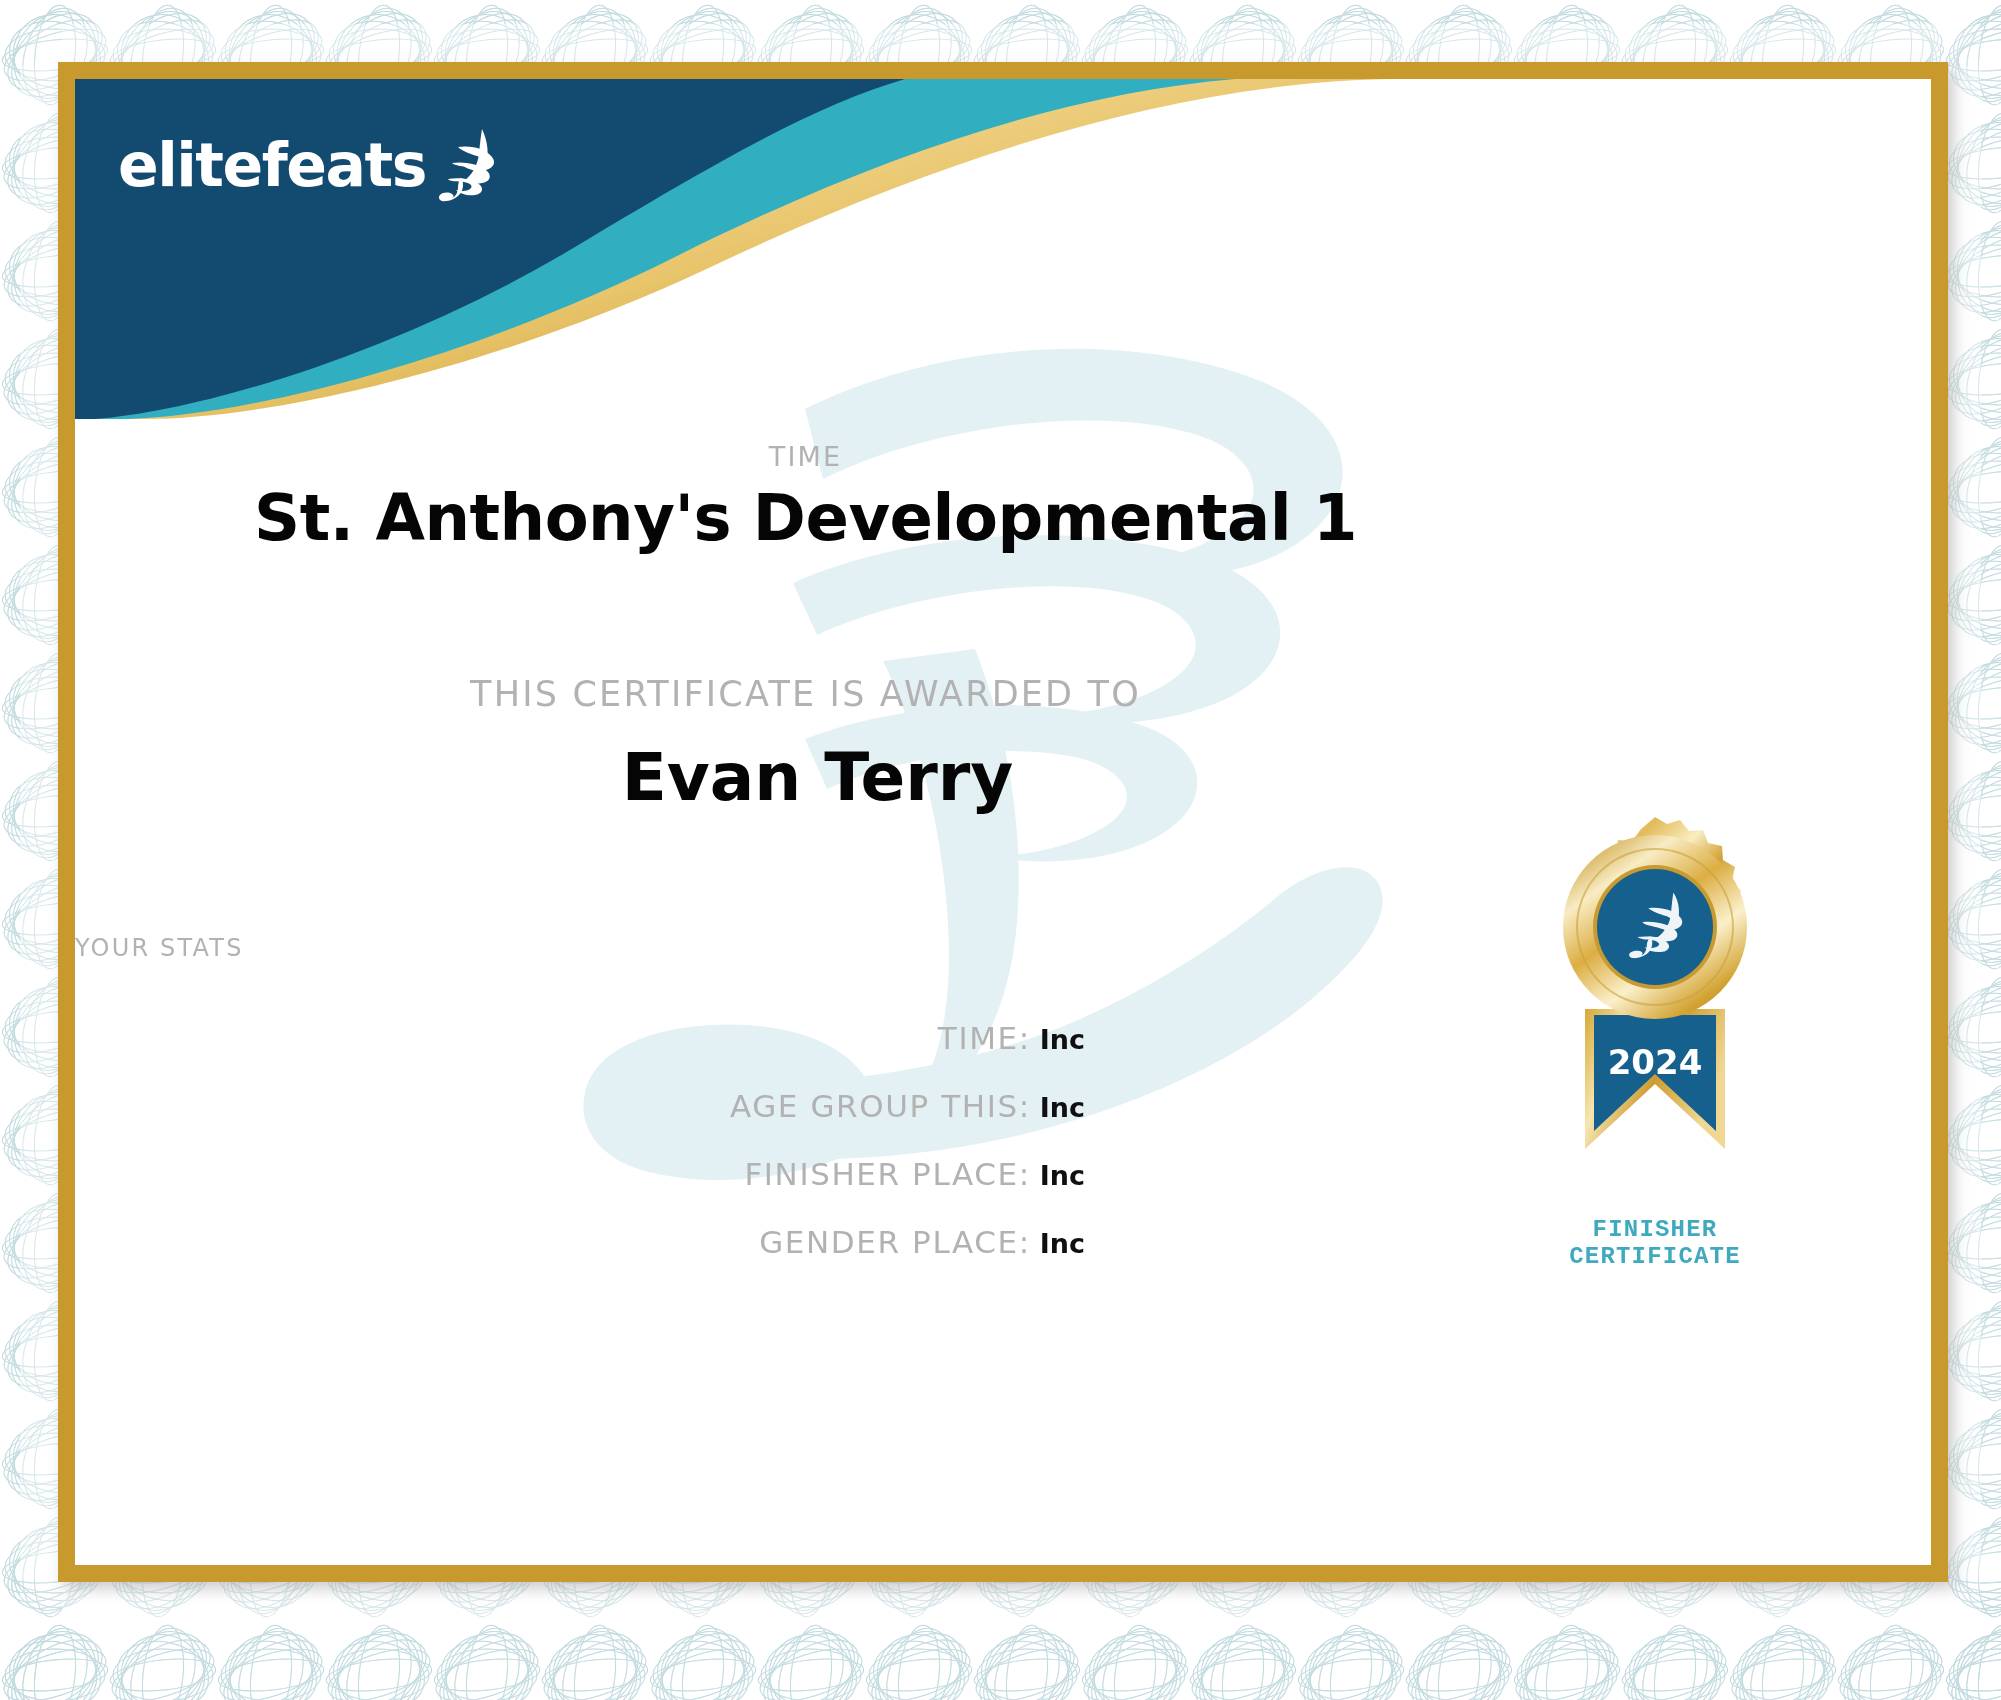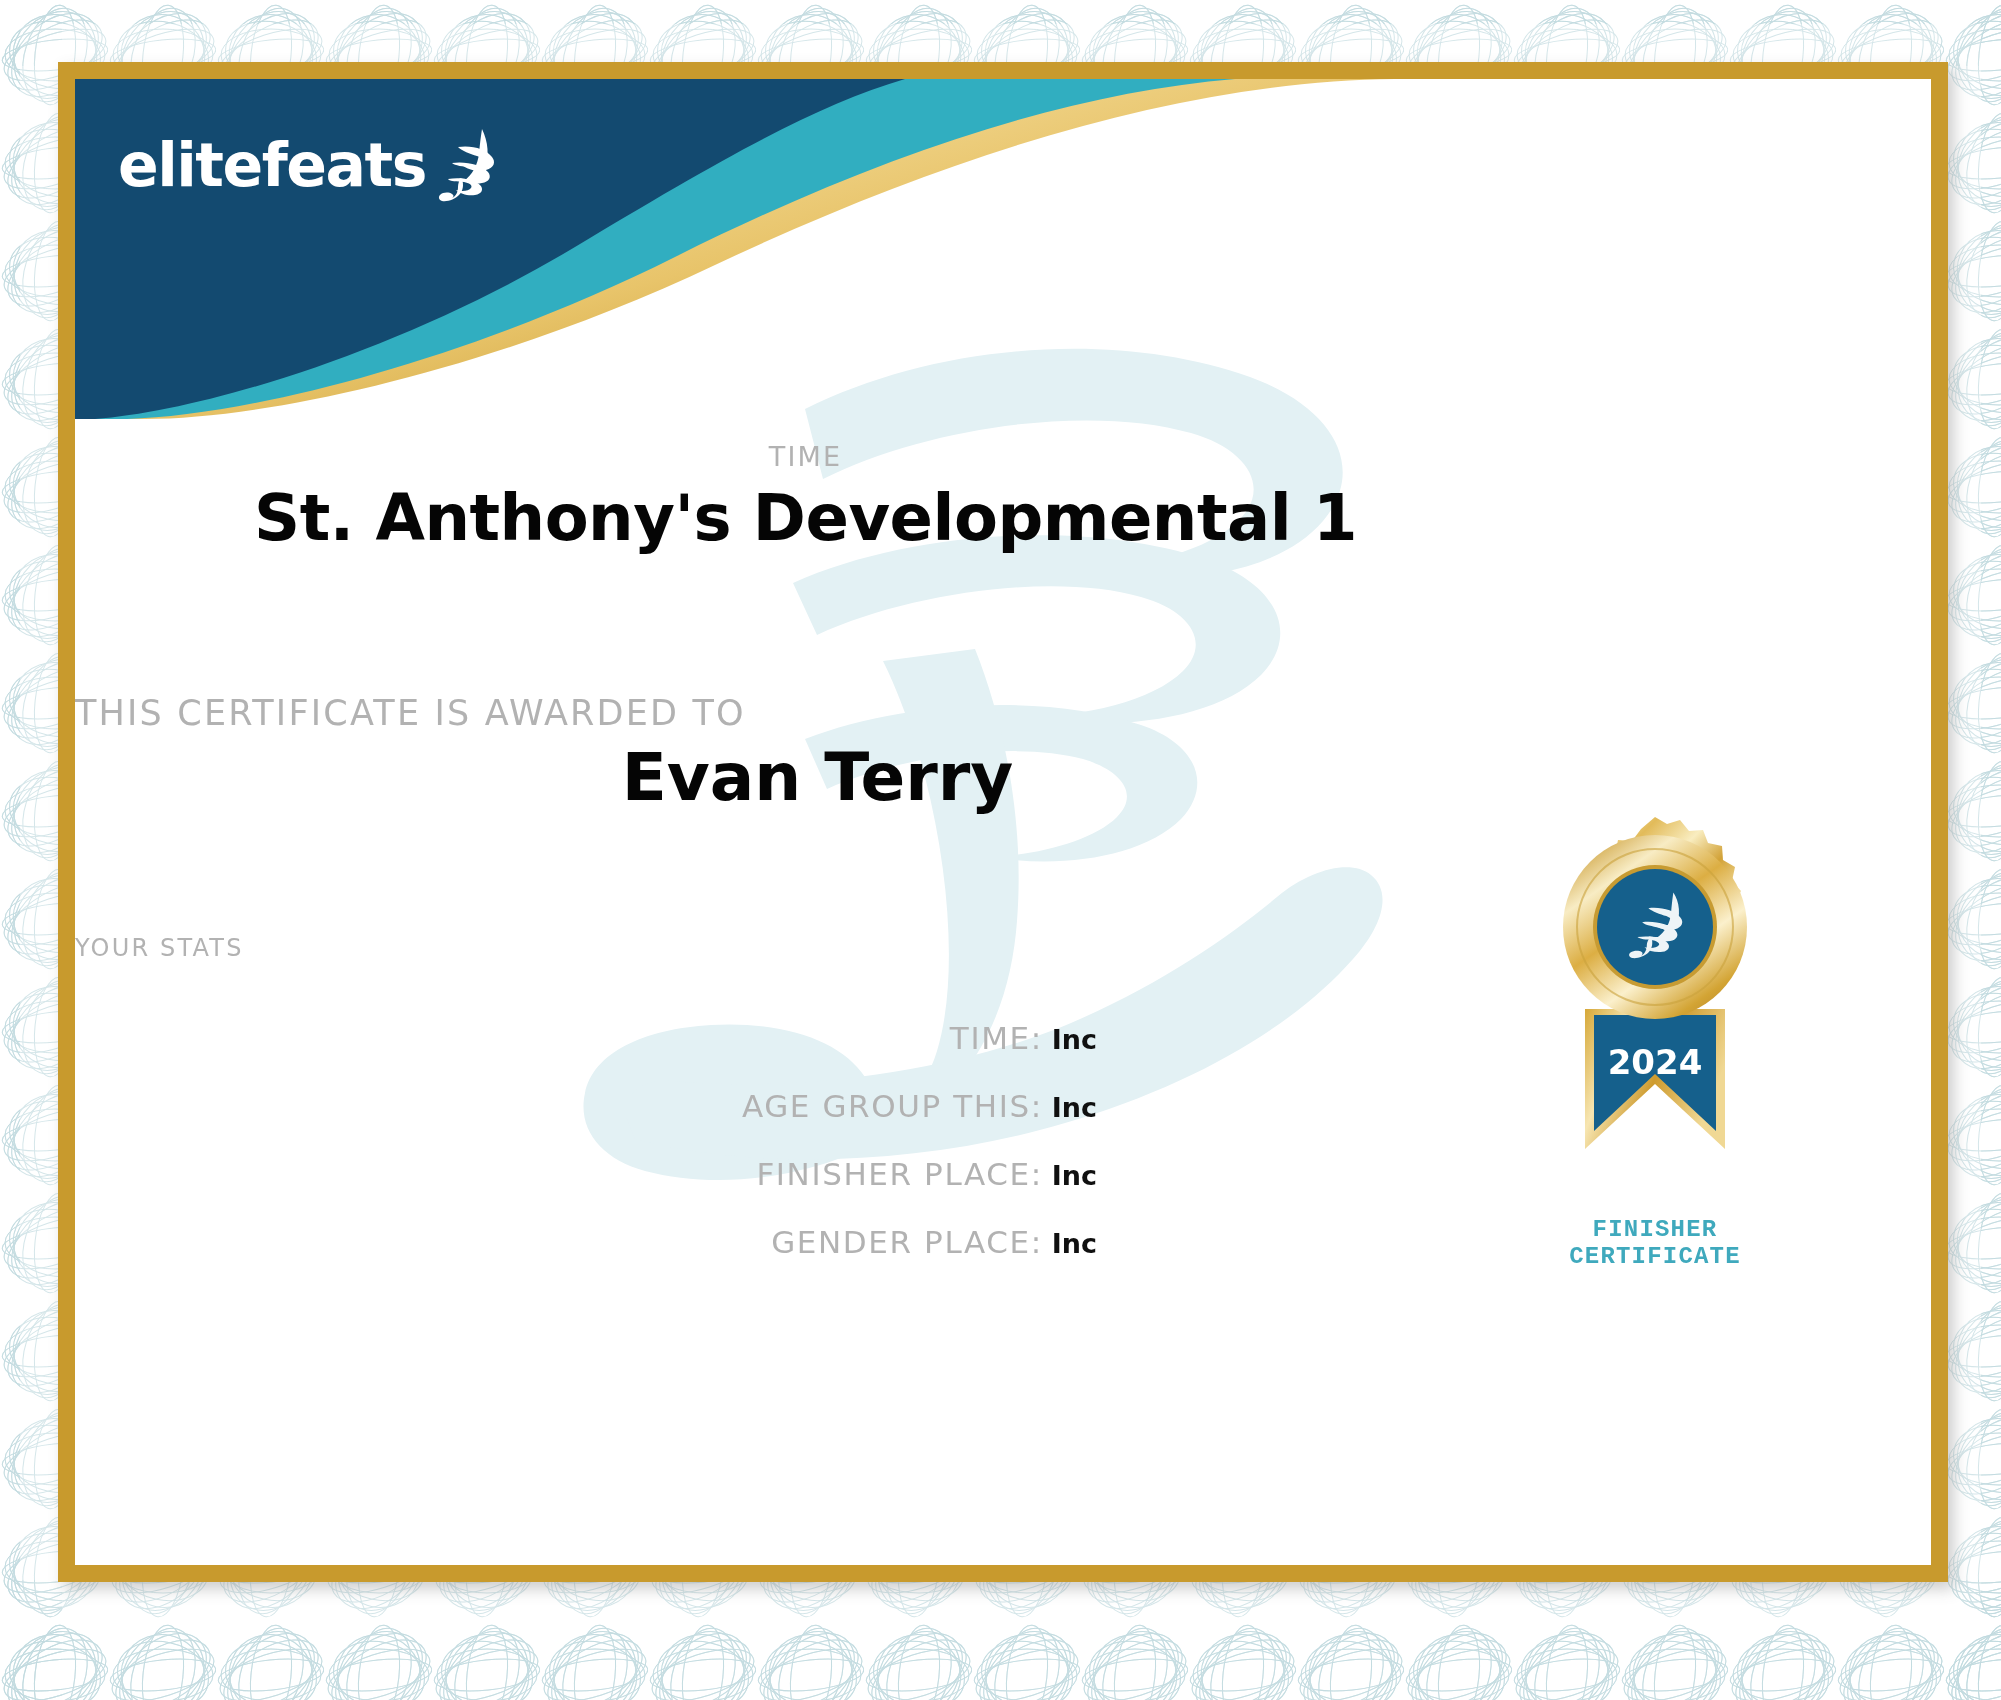--- a/index.html
+++ b/index.html
@@ -124,22 +124,23 @@
     color: #050505;
     font-size: 64px;
     font-weight: 700;
     letter-spacing: -0.5px;
     font-family: "DejaVu Sans", sans-serif;
   }
 
   .lbl-awarded {
     position: absolute;
     left: 0; right: 0;
-    top: 614px;
+    top: 595px;
     font-size: 35px;
+    text-align: center;
     margin-right: 395px;
   }
   .val-name {
     position: absolute;
     left: 0; right: 0;
     top: 660px;
     text-align: center;
     margin-right: 395px;
     color: #050505;
     font-size: 66px;
@@ -159,21 +160,21 @@
   }
 
   .stats-block {
     position: absolute;
     left: 0;
     top: 925px;
     width: 1022px;
   }
   .stat-row {
     text-align: right;
-    padding: 16px 0;
+    padding: 16px 12px;
     white-space: nowrap;
   }
   .stat-label {
     color: #b2b2b2;
     font-size: 31px;
     letter-spacing: 1.6px;
     font-family: "DejaVu Sans", sans-serif;
   }
   .stat-value {
     color: #101010;

